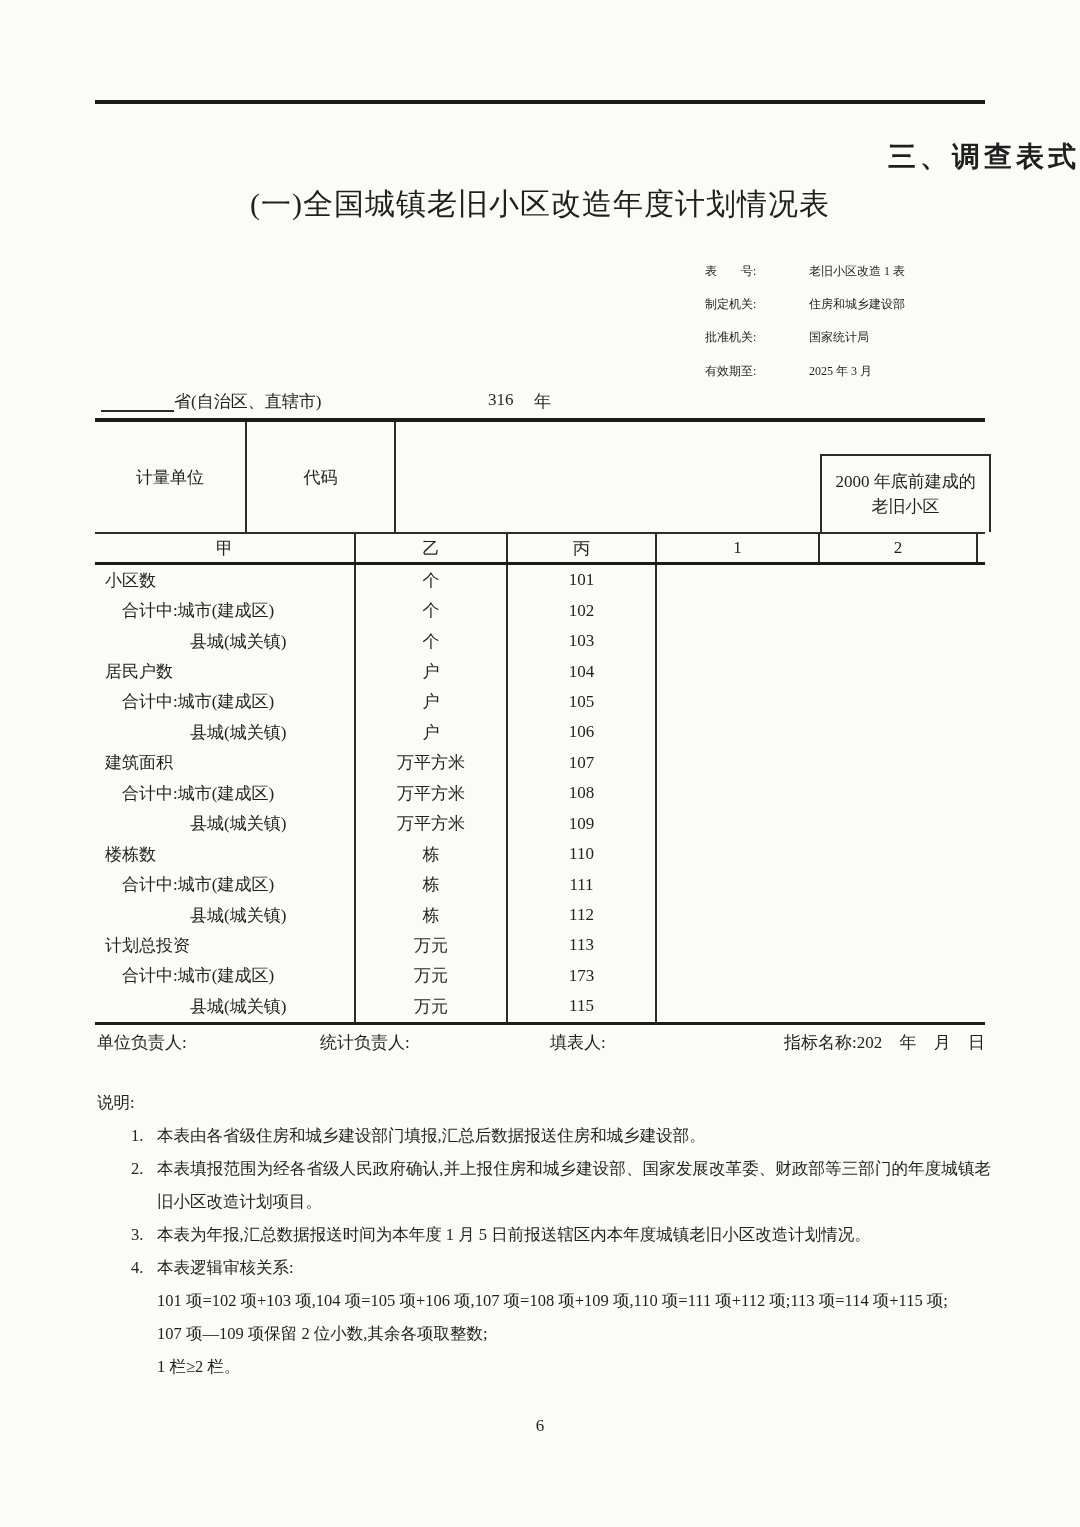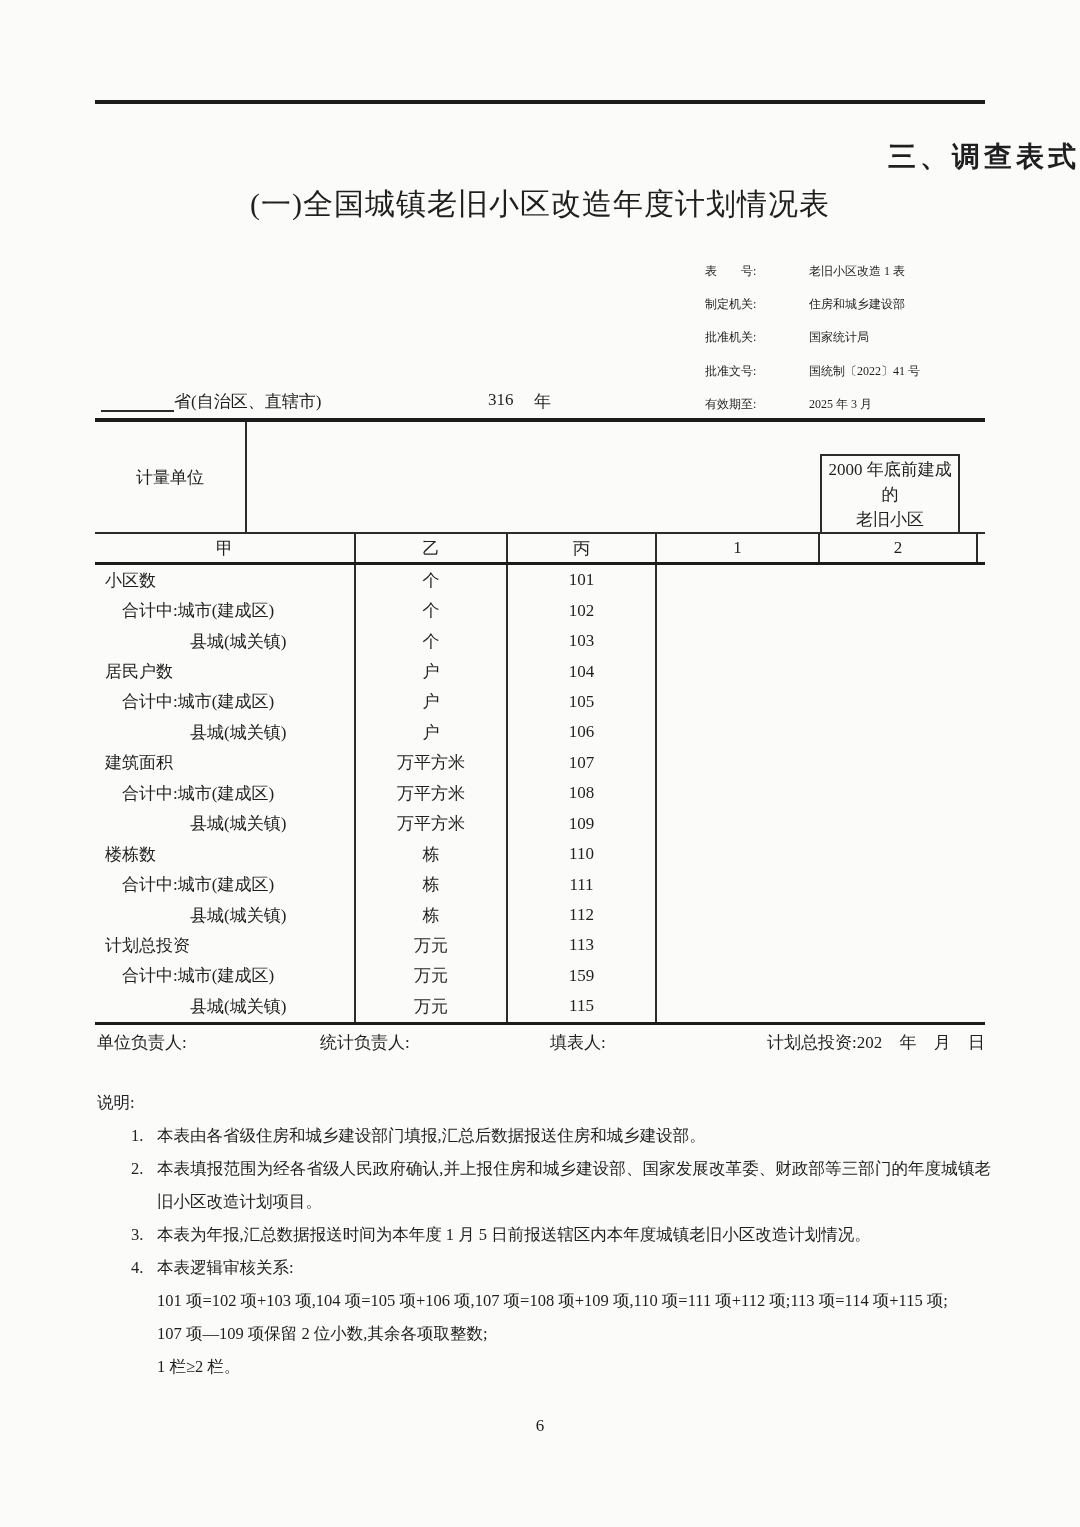--- a/index.html
+++ b/index.html
@@ -47,25 +47,25 @@
     position: absolute; left: 95px; top: 418px; width: 890px;
     font-size: 17px;
   }
   #thead { position: relative; border-top: 4px solid #1c1c1c; border-bottom: 3px solid #1c1c1c; }
   .hrow1 { display: flex; height: 110px; }
   .hrow2 { display: flex; height: 28px; border-top: 2px solid #2c2c2c; }
   .hc { box-sizing: border-box; display: flex; align-items: center; justify-content: center; text-align: center; }
   .w1 { width: 261px; } .w2 { width: 152px; } .w3 { width: 149px; } .w4 { width: 163px; } .w5 { width: 158px; }
   .br { border-right: 2px solid #2c2c2c; }
   #old-area-box {
-    position: absolute; left: 725px; top: 32px; width: 140px; height: 78px;
+    position: absolute; left: 725px; top: 32px; width: 171px; height: 78px;
     box-sizing: border-box;
     border: 2px solid #2c2c2c; border-bottom: none;
     display: flex; flex-direction: column; align-items: center; justify-content: center;
-    line-height: 25px; text-align: center;
+    line-height: 25px; text-align: right;
   }
   #tbody { border-bottom: 3px solid #1c1c1c; }
   .trow { display: flex; height: 30.45px; }
   .tc { box-sizing: border-box; display: flex; align-items: center; }
   .tc-center { justify-content: center; }
   .ind0 { padding-left: 10px; }
   .ind1 { padding-left: 27px; }
   .ind2 { padding-left: 95px; }
 
   
@@ -101,40 +101,37 @@
   </div>
   <div class="meta-row">
     <span class="meta-label">制定机关:</span>
     <span class="meta-value">住房和城乡建设部</span>
   </div>
   <div class="meta-row">
     <span class="meta-label">批准机关:</span>
     <span class="meta-value">国家统计局</span>
   </div>
   <div class="meta-row">
-    <span class="meta-label">批准文号:</span>
-    <span class="meta-value">国统制〔2022〕41 号</span>
-  </div>
-  <div class="meta-row">
     <span class="meta-label">有效期至:</span>
     <span class="meta-value">2025 年 3 月</span>
   </div>
 </div>
 
 <div id="province-line">
   <span id="province-blank"></span>
   <span id="province-suffix">省(自治区、直辖市)</span>
   <span id="year-prefix">316</span>
   <span id="year-suffix">年</span>
 </div>
 
 <div id="form-table">
   <div id="thead">
     <div class="hrow1">
       <div class="hc w2 br">计量单位</div>
+      <div class="hc w3 br">代码</div>
     </div>
     <div id="old-area-box">
       <div>2000 年底前建成的</div>
       <div>老旧小区</div>
     </div>
     <div class="hrow2">
       <div class="hc w1 br">甲</div>
       <div class="hc w2 br">乙</div>
       <div class="hc w3 br">丙</div>
       <div class="hc w4 br">1</div>
@@ -229,39 +226,39 @@
       <div class="trow">
         <div class="tc w1 br ind0">计划总投资</div>
         <div class="tc tc-center w2 br">万元</div>
         <div class="tc tc-center w3 br">113</div>
         <div class="tc w4"></div>
         <div class="tc w5"></div>
       </div>
       <div class="trow">
         <div class="tc w1 br ind1">合计中:城市(建成区)</div>
         <div class="tc tc-center w2 br">万元</div>
-        <div class="tc tc-center w3 br">159</div>
+        <div class="tc tc-center w3 br">173</div>
         <div class="tc w4"></div>
         <div class="tc w5"></div>
       </div>
       <div class="trow">
         <div class="tc w1 br ind2">县城(城关镇)</div>
         <div class="tc tc-center w2 br">万元</div>
         <div class="tc tc-center w3 br">115</div>
         <div class="tc w4"></div>
         <div class="tc w5"></div>
       </div>
     </div>
 </div>
 
 <div id="signature-row">
   <span id="sig-unit">单位负责人:</span>
   <span id="sig-stat">统计负责人:</span>
   <span id="sig-filler">填表人:</span>
-  <span id="sig-date"><span>计划总投资:</span><span class="date-value">202 年 月 日</span></span>
+  <span id="sig-date"><span>指标名称:</span><span class="date-value">202 年 月 日</span></span>
 </div>
 
 <div id="notes">
   <div id="notes-title">说明:</div>
   <div id="notes-list">
       <div class="note-item">
         <span class="note-num">1.</span>
         <div class="note-text">本表由各省级住房和城乡建设部门填报,汇总后数据报送住房和城乡建设部。</div>
       </div>
       <div class="note-item">

